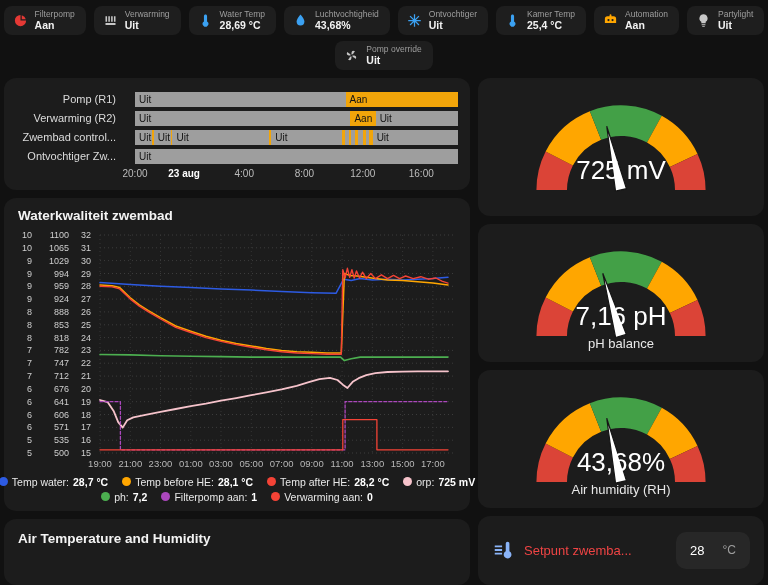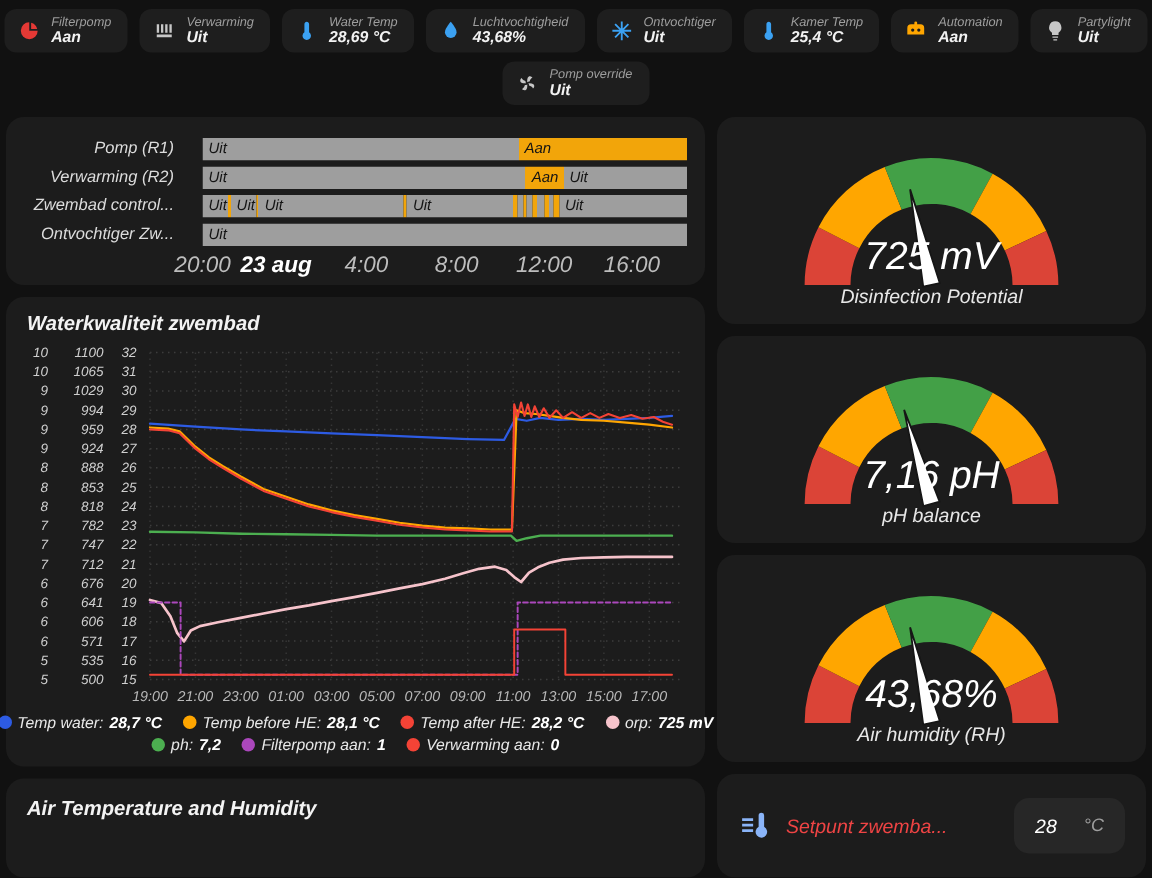--- a/index.html
+++ b/index.html
@@ -1,17 +1,17 @@
 <!DOCTYPE html>
 <html><head>
 <meta charset="utf-8">
 <style>
   html,body{margin:0;padding:0;background:#111;width:768px;height:585px;overflow:hidden;
     font-family:"Liberation Sans",sans-serif;color:#fff;}
-  #page{width:768px;height:585px;overflow:hidden;font-style:italic;}
+  #page{width:768px;height:585px;overflow:hidden;}
   
   .chips{display:flex;justify-content:center;gap:8px;padding:6px 8px 2px;}
   .chips.second{padding:4px 8px 6px;}
   .chip{display:flex;align-items:center;gap:7px;background:#1e1e1e;border-radius:8px;
     padding:3px 11px 3px 9px;cursor:pointer;}
   .chip .txt{display:flex;flex-direction:column;line-height:1.2;}
   .chip .lbl{font-size:8.5px;color:#9e9e9e;white-space:nowrap;}
   .chip .val{font-size:10.5px;font-weight:bold;color:#f2f2f2;white-space:nowrap;}
   main{display:grid;grid-template-columns:466px 1fr;gap:8px;padding:2px 4px 4px;height:513px;box-sizing:border-box;}
   .col{display:flex;flex-direction:column;gap:8px;min-height:0;}
@@ -19,21 +19,21 @@
   
   .tl-card{padding:14px 12px 8px;}
   .tl-row{display:flex;align-items:center;margin-bottom:4px;}
   .tl-label{width:100px;padding-right:19px;text-align:right;font-size:11px;color:#dcdcdc;
     white-space:nowrap;overflow:hidden;text-overflow:ellipsis;flex:none;}
   .tl-bar{flex:1;display:flex;height:15px;overflow:hidden;}
   .tl-seg{height:100%;font-size:10px;line-height:15px;color:#141414;padding-left:4px;
     box-sizing:border-box;white-space:nowrap;overflow:hidden;flex:none;}
   .tl-axis{display:flex;margin-top:3px;}
   .tl-axis .spacer{width:108px;flex:none;}
-  .tl-axis .area{flex:1;position:relative;height:14px;font-size:15px;color:#bdbdbd;}
+  .tl-axis .area{flex:1;position:relative;height:14px;font-size:10px;color:#bdbdbd;}
   .tl-axis .area span{position:absolute;transform:translateX(-50%);white-space:nowrap;}
   
   .wc-card{padding:10px 8px 8px;}
   .wc-card h3{margin:0 0 4px 6px;font-size:13.5px;font-weight:600;color:#f3f3f3;}
   #wc-plot svg{display:block;}
   .legend-row{display:flex;justify-content:center;gap:14px;font-size:10.5px;margin-top:3px;}
   .legend-row .item{display:flex;align-items:center;gap:4px;color:#e8e8e8;white-space:nowrap;}
   .dot{width:9px;height:9px;border-radius:50%;flex:none;}
   .lval{font-weight:bold;color:#fff;}
   
@@ -370,21 +370,20 @@
             <svg viewBox="0 0 200 105" width="204" height="107">
               <path d="M 32.00 102.00 A 68 68 0 0 1 39.41 71.13" stroke="#db4437" stroke-width="30" fill="none"></path>
               <path d="M 39.41 71.13 A 68 68 0 0 1 74.97 38.78" stroke="#ffa600" stroke-width="30" fill="none"></path>
               <path d="M 74.97 38.78 A 68 68 0 0 1 132.76 42.41" stroke="#43a047" stroke-width="30" fill="none"></path>
               <path d="M 132.76 42.41 A 68 68 0 0 1 161.53 73.05" stroke="#ffa600" stroke-width="30" fill="none"></path>
               <path d="M 161.53 73.05 A 68 68 0 0 1 168.00 102.00" stroke="#db4437" stroke-width="30" fill="none"></path>
               <polygon points="86.0,39.5 94.6,103.2 105.4,100.8" fill="#ffffff" stroke="#161616" stroke-width="1.2"></polygon>
             </svg>
           </div>
         <div class="gauge-value">725 mV</div>
-        <div class="gauge-label">Disinfection Potential</div>
       </section>
 
       <section class="card gauge-card">
         <div class="gauge-wrap">
             <svg viewBox="0 0 200 105" width="204" height="107">
               <path d="M 32.00 102.00 A 68 68 0 0 1 39.41 71.13" stroke="#db4437" stroke-width="30" fill="none"></path>
               <path d="M 39.41 71.13 A 68 68 0 0 1 74.97 38.78" stroke="#ffa600" stroke-width="30" fill="none"></path>
               <path d="M 74.97 38.78 A 68 68 0 0 1 132.76 42.41" stroke="#43a047" stroke-width="30" fill="none"></path>
               <path d="M 132.76 42.41 A 68 68 0 0 1 161.53 73.05" stroke="#ffa600" stroke-width="30" fill="none"></path>
               <path d="M 161.53 73.05 A 68 68 0 0 1 168.00 102.00" stroke="#db4437" stroke-width="30" fill="none"></path>

